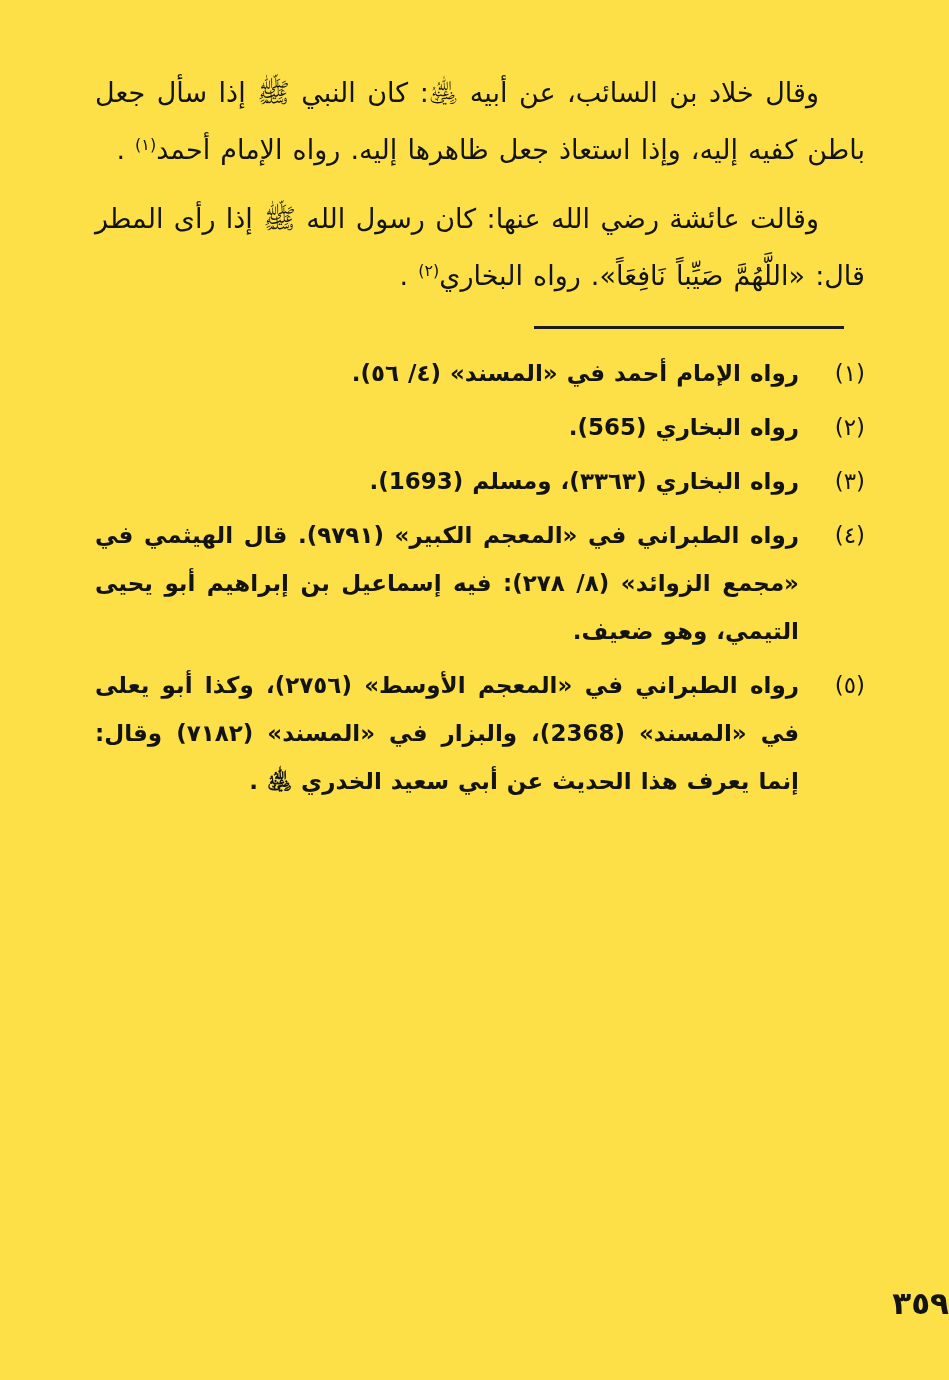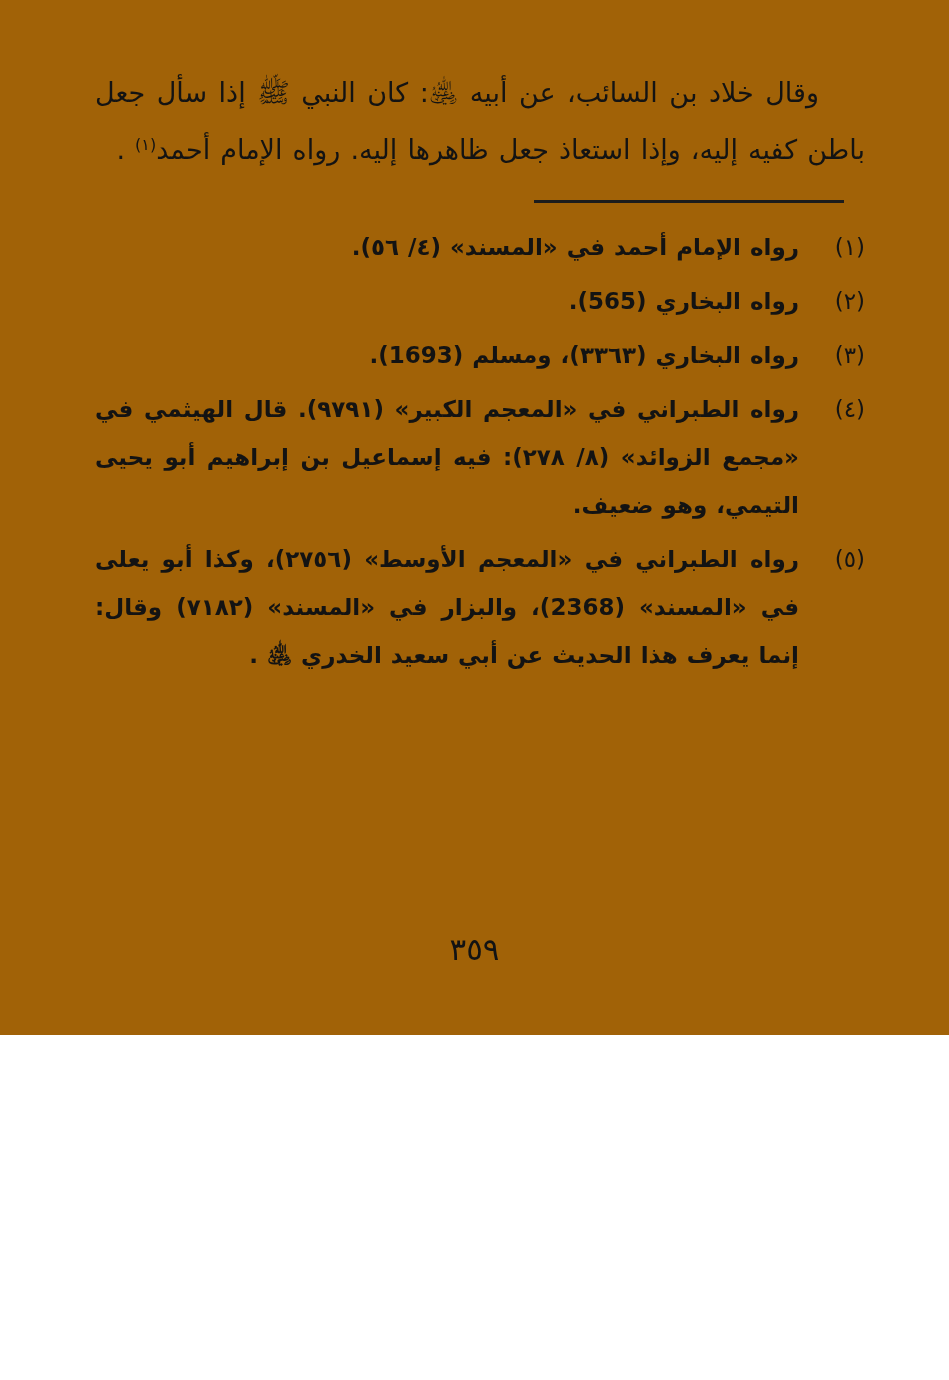--- a/index.html
+++ b/index.html
@@ -3,23 +3,23 @@
 <meta charset="utf-8">
 <style>
   html, body {
     margin: 0;
     padding: 0;
     background: #ffffff;
   }
   .page {
     position: relative;
     width: 949px;
-    height: 1035px;
+    height: 1380px;
     margin: 0 auto;
-    background: #a16207;
+    background: #fde047;
     color: #131313;
     direction: rtl;
     font-family: "DejaVu Sans", sans-serif;
     overflow: hidden;
   }
   .body-text {
     padding: 64px 84px 0 95px;
   }
   .para {
     margin: 0 0 12px 0;
@@ -59,37 +59,37 @@
     white-space: nowrap;
   }
   .fn-text {
     flex: 1 1 auto;
     text-align: justify;
     word-spacing: 1px;
     font-weight: bold;
   }
   .page-number {
     position: absolute;
-    bottom: 68px;
+    bottom: 59px;
     left: 0;
     right: 0;
-    text-align: center;
     font-size: 31px;
-    font-weight: normal;
+    font-weight: bold;
     letter-spacing: 3px;
   }
 </style>
 </head>
 <body>
 
 <div class="page">
 
   <div class="body-text">
     <p class="para"><span>وقال خلاد بن السائب، عن أبيه ﵁: كان النبي ﷺ إذا سأل جعل باطن كفيه إليه، وإذا استعاذ جعل ظاهرها إليه. رواه الإمام أحمد</span><sup class="ref">(١)</sup><span> .</span></p>
 
+    <p class="para"><span>وقالت عائشة رضي الله عنها: كان رسول الله ﷺ إذا رأى المطر قال: «اللَّهُمَّ صَيِّباً نَافِعَاً». رواه البخاري</span><sup class="ref">(٢)</sup><span> .</span></p>
 
 
 
   </div>
 
   <hr class="fn-sep">
 
   <div class="footnotes">
     <div class="fn">
       <span class="fn-num">(١)</span>

